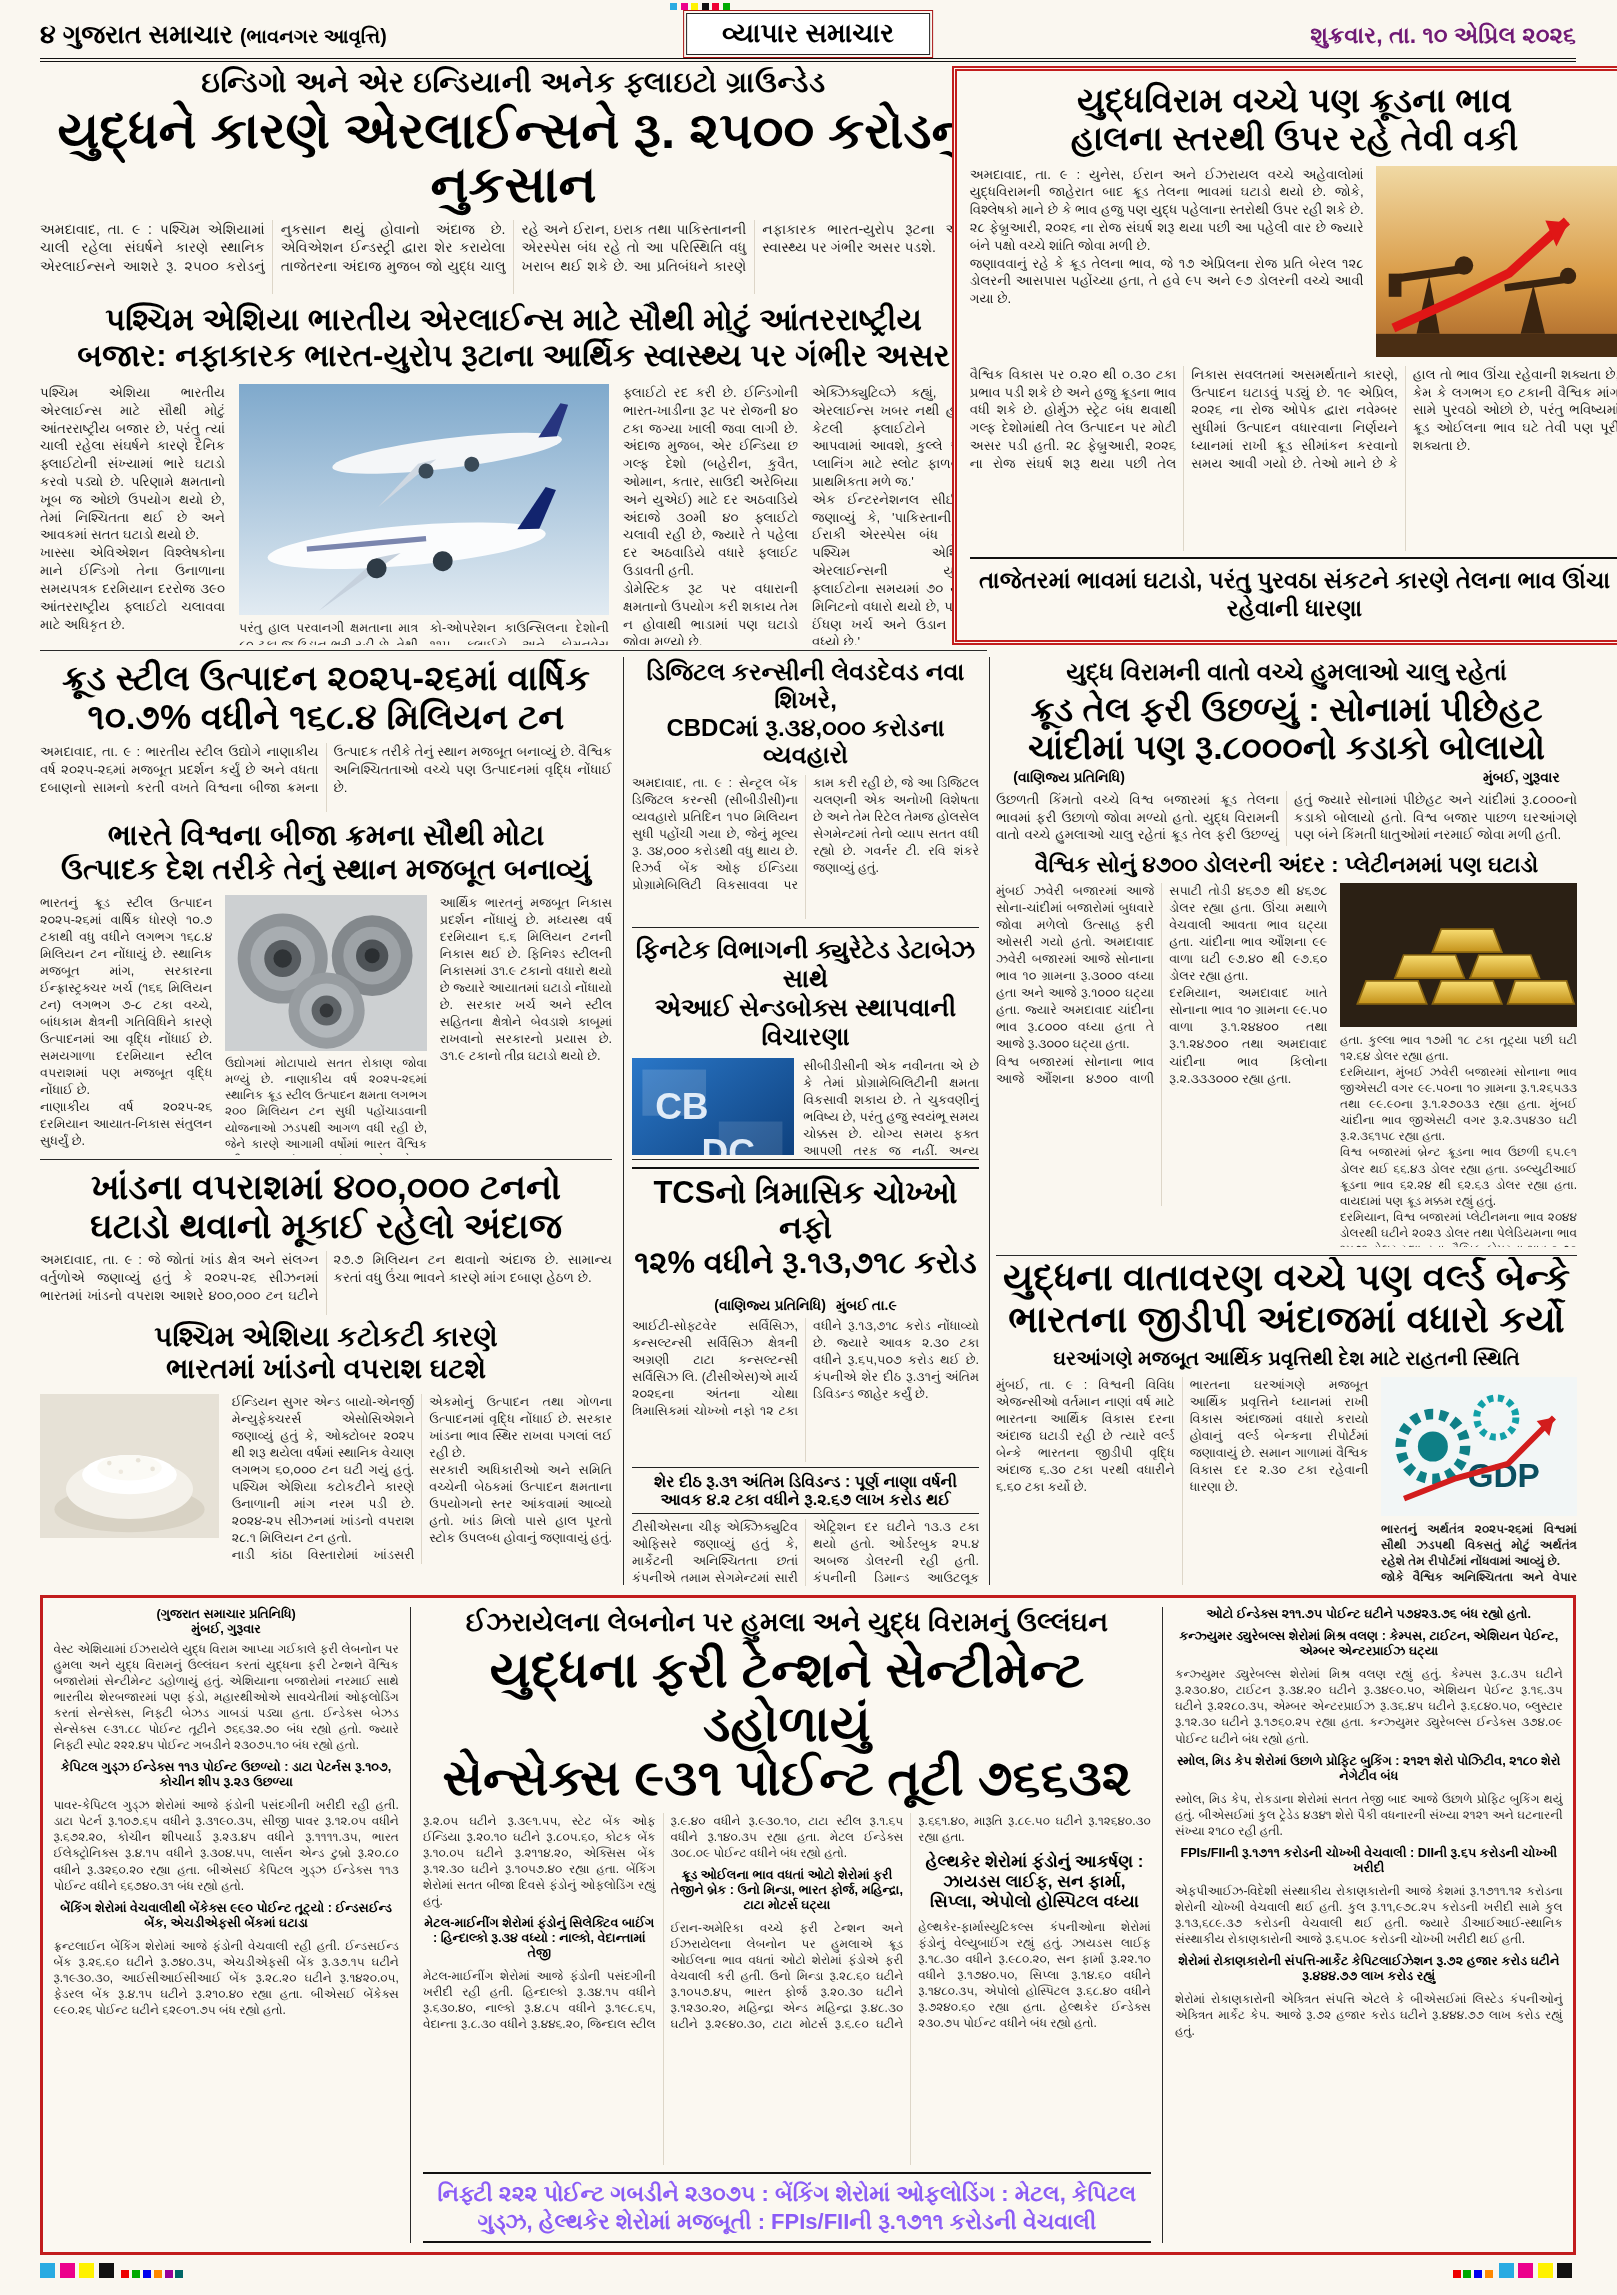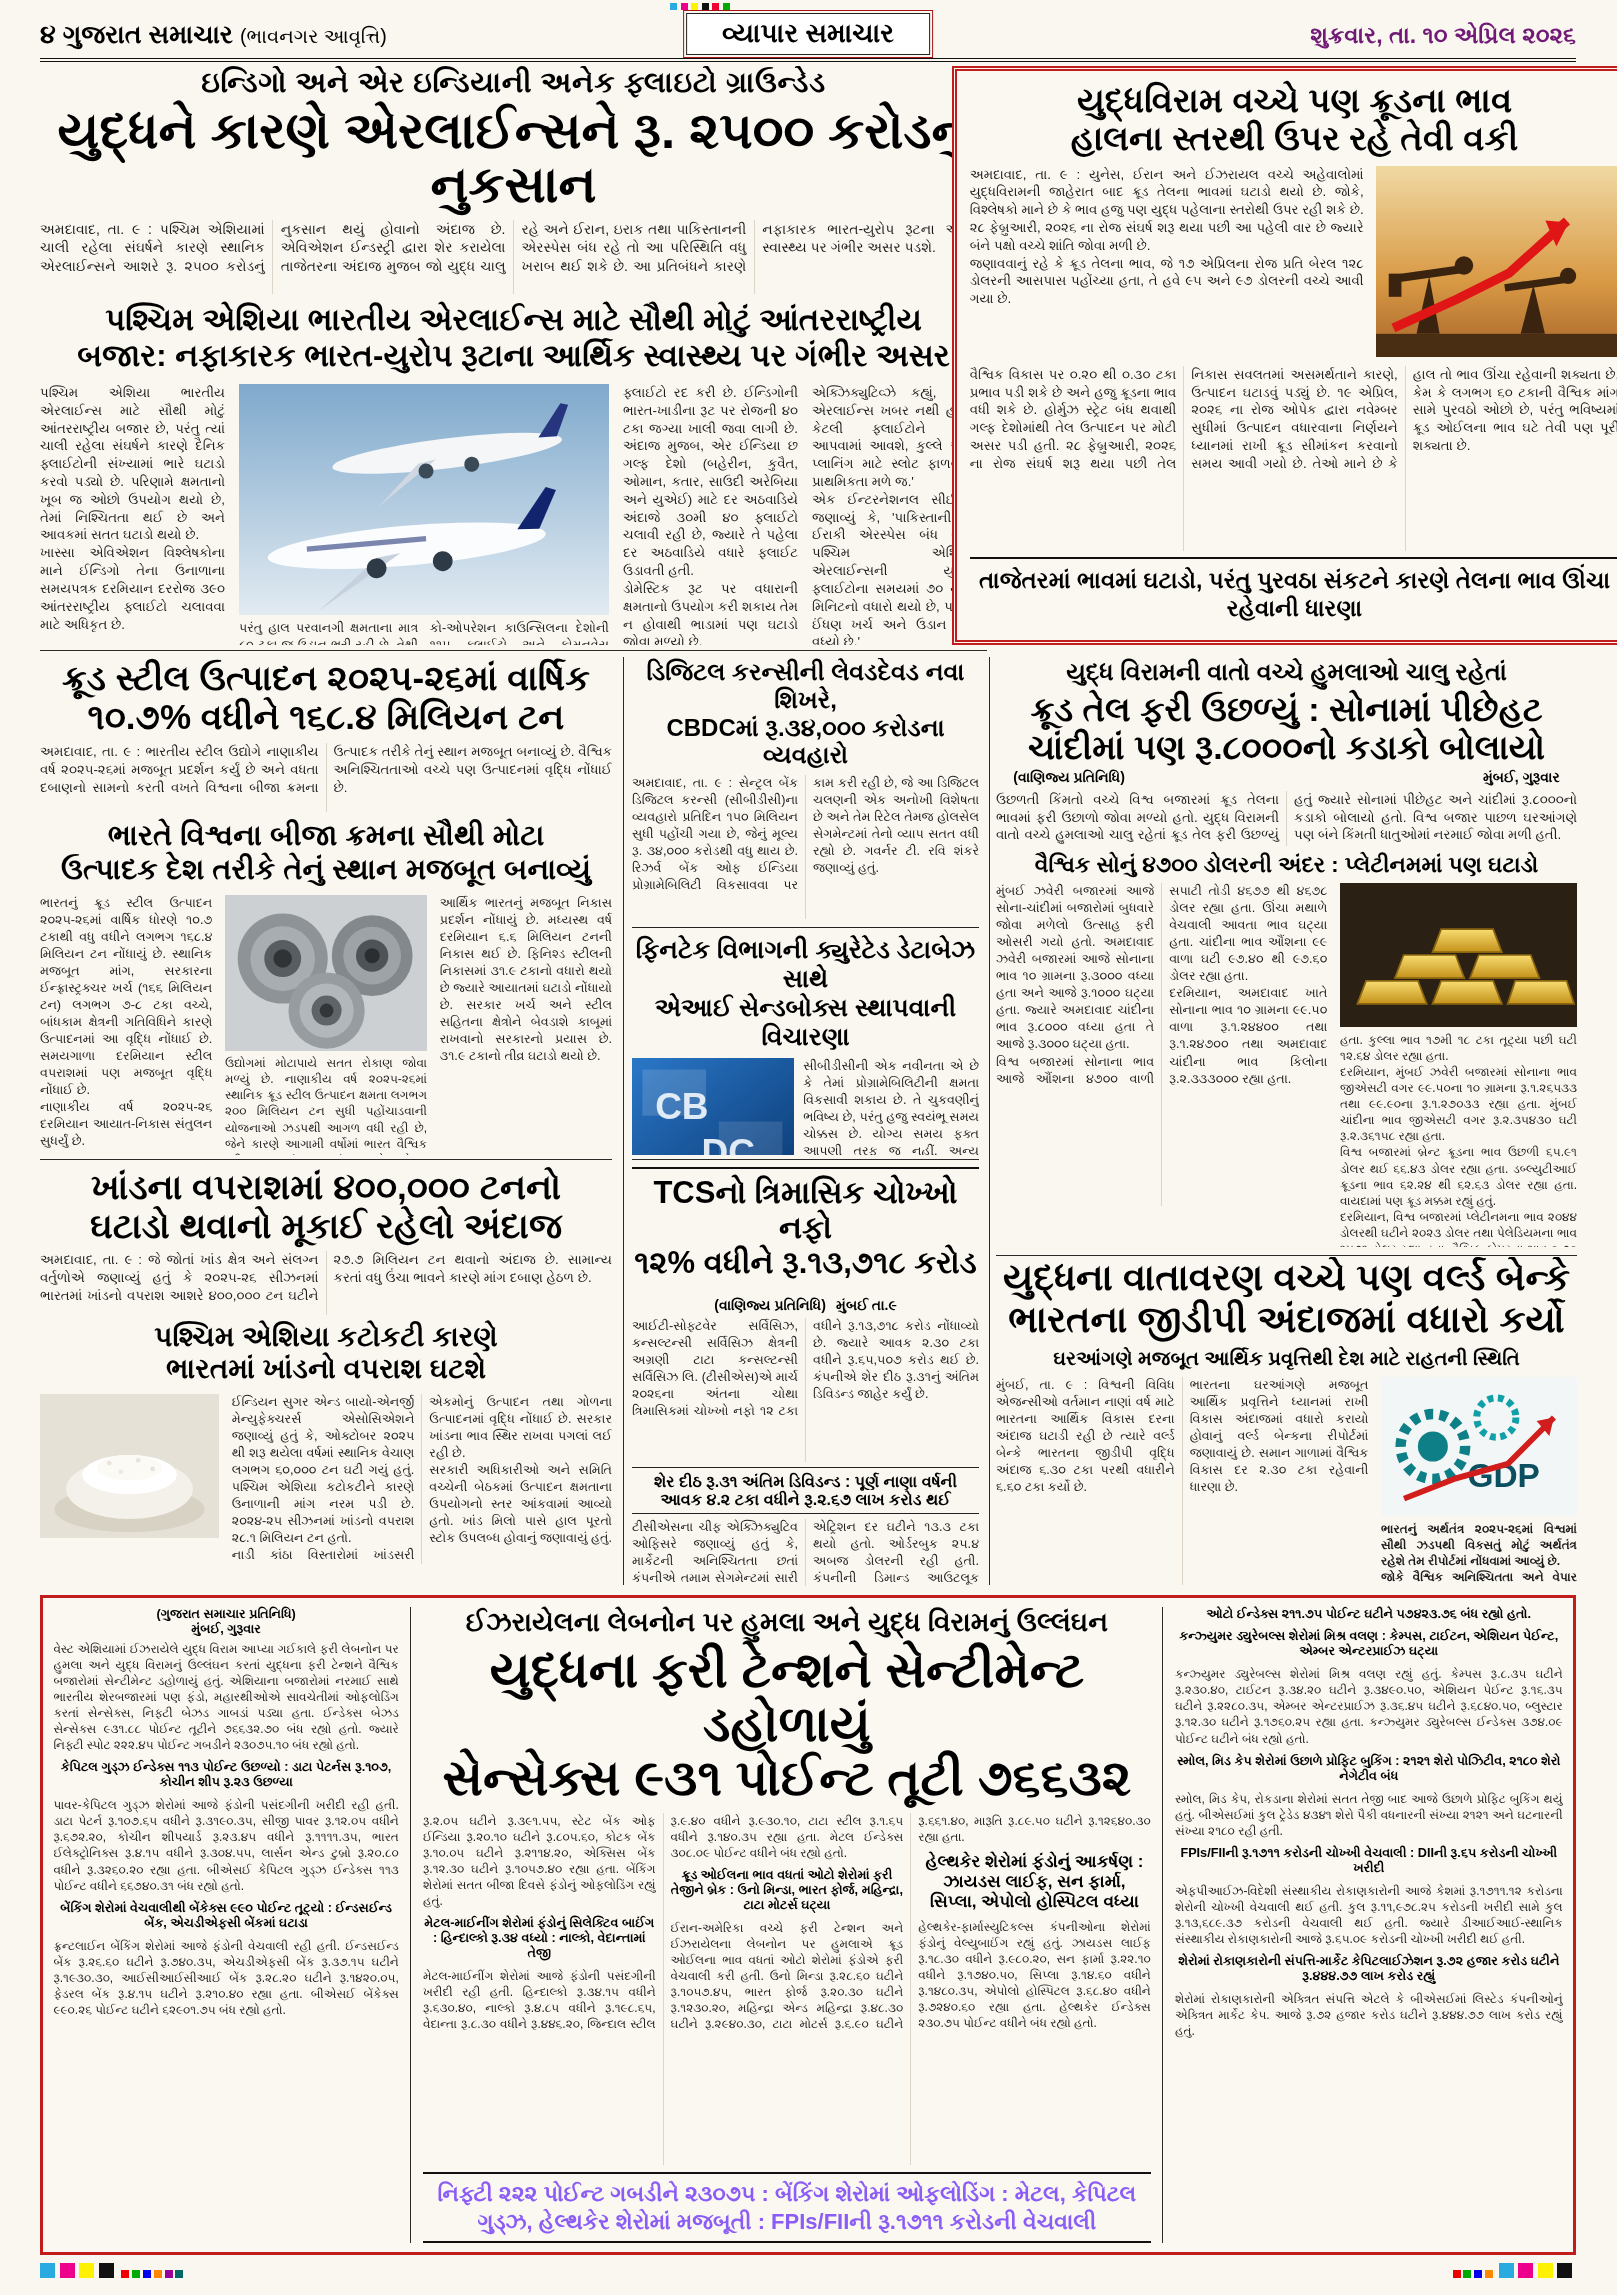--- a/index.html
+++ b/index.html
@@ -18,21 +18,21 @@
   .vline{position:absolute;width:0;border-left:1.7px solid #2a2a2a;}
   .hline{position:absolute;height:0;border-top:1.7px solid #2a2a2a;}
   .drule{position:absolute;left:40px;top:58px;width:1536px;border-top:4px double #111;}
   .redbox{border:5.8px double #c21d1d;background:#fbf8f1;}
   .redbox2{border:3.5px solid #c21d1d;background:#fbf8f1;}
   svg{display:block;}
   .banner{font-weight:bold;text-align:center;color:#000;border-top:2.3px solid #111;padding-top:7px;margin-top:5.8px;line-height:1.22;}
   .banner2{font-weight:bold;text-align:center;color:#8b5cf6;border-top:2.3px solid #111;border-bottom:2.3px solid #111;padding:5.8px 2.3px;margin-top:7px;line-height:1.25;}
   .hdr{position:absolute;left:40px;top:10.4px;width:1536px;height:45px;}
   .hdr .h-left{position:absolute;left:0;top:9.2px;font-size:25.4px;font-weight:bold;color:#000;}
-  .hdr .h-left .ped{font-size:19.6px;font-weight:normal;}
+  .hdr .h-left .ped{font-size:19.6px;font-weight:bold;}
   .hdr .h-right{position:absolute;right:0;top:11.6px;font-size:23px;font-weight:bold;color:#701a75;}
   .hdr .h-center-box{position:absolute;left:50%;top:2.3px;transform:translateX(-50%);
       border:1.7px solid #222;outline:1.7px solid #a81414;outline-offset:2.3px;background:#fff;
       padding:4.6px 35px;font-size:26.6px;font-weight:bold;color:#000;}
   .mark{display:inline-block;width:15px;height:15px;margin-right:4.6px;}
   .mark.sm{width:8px;height:8px;margin-right:2.9px;}
   .tmark{display:inline-block;width:7px;height:7px;margin-right:3.5px;}
   .cellL{border-right:1.7px solid #2a2a2a;padding-right:11.6px;}
   .cellR{border-left:1.7px solid #2a2a2a;padding-left:11.6px;}
 </style>

